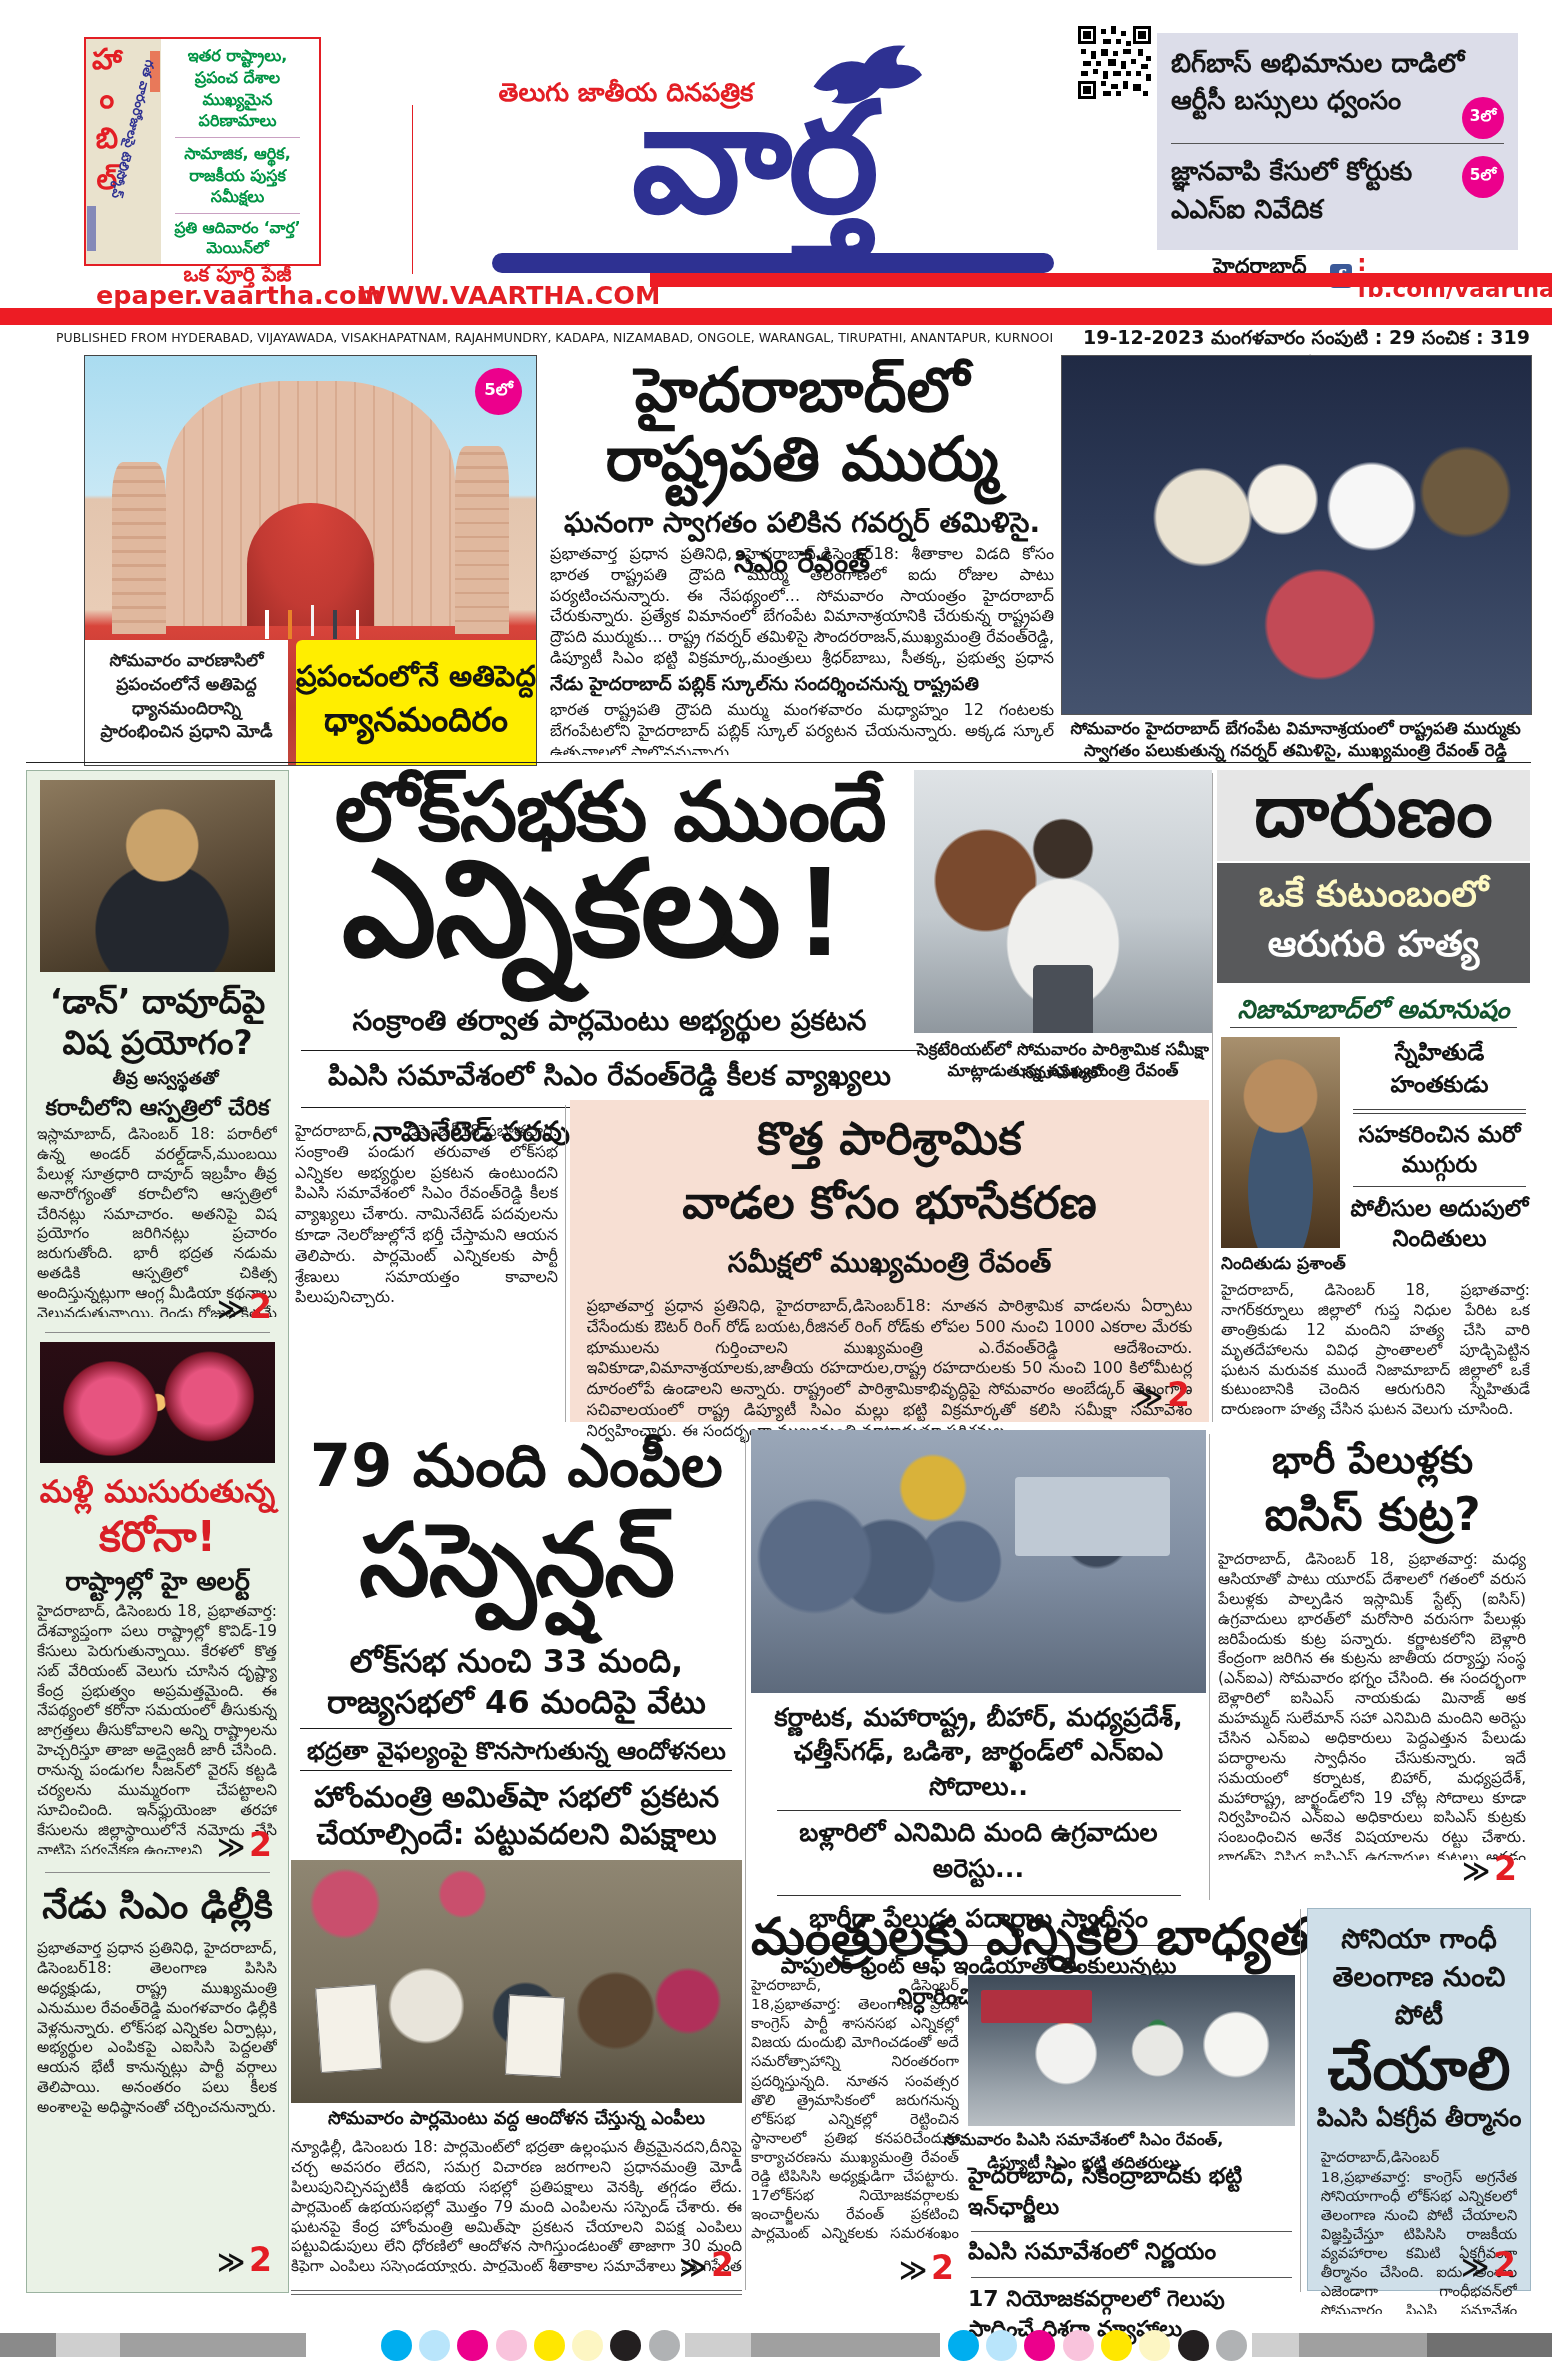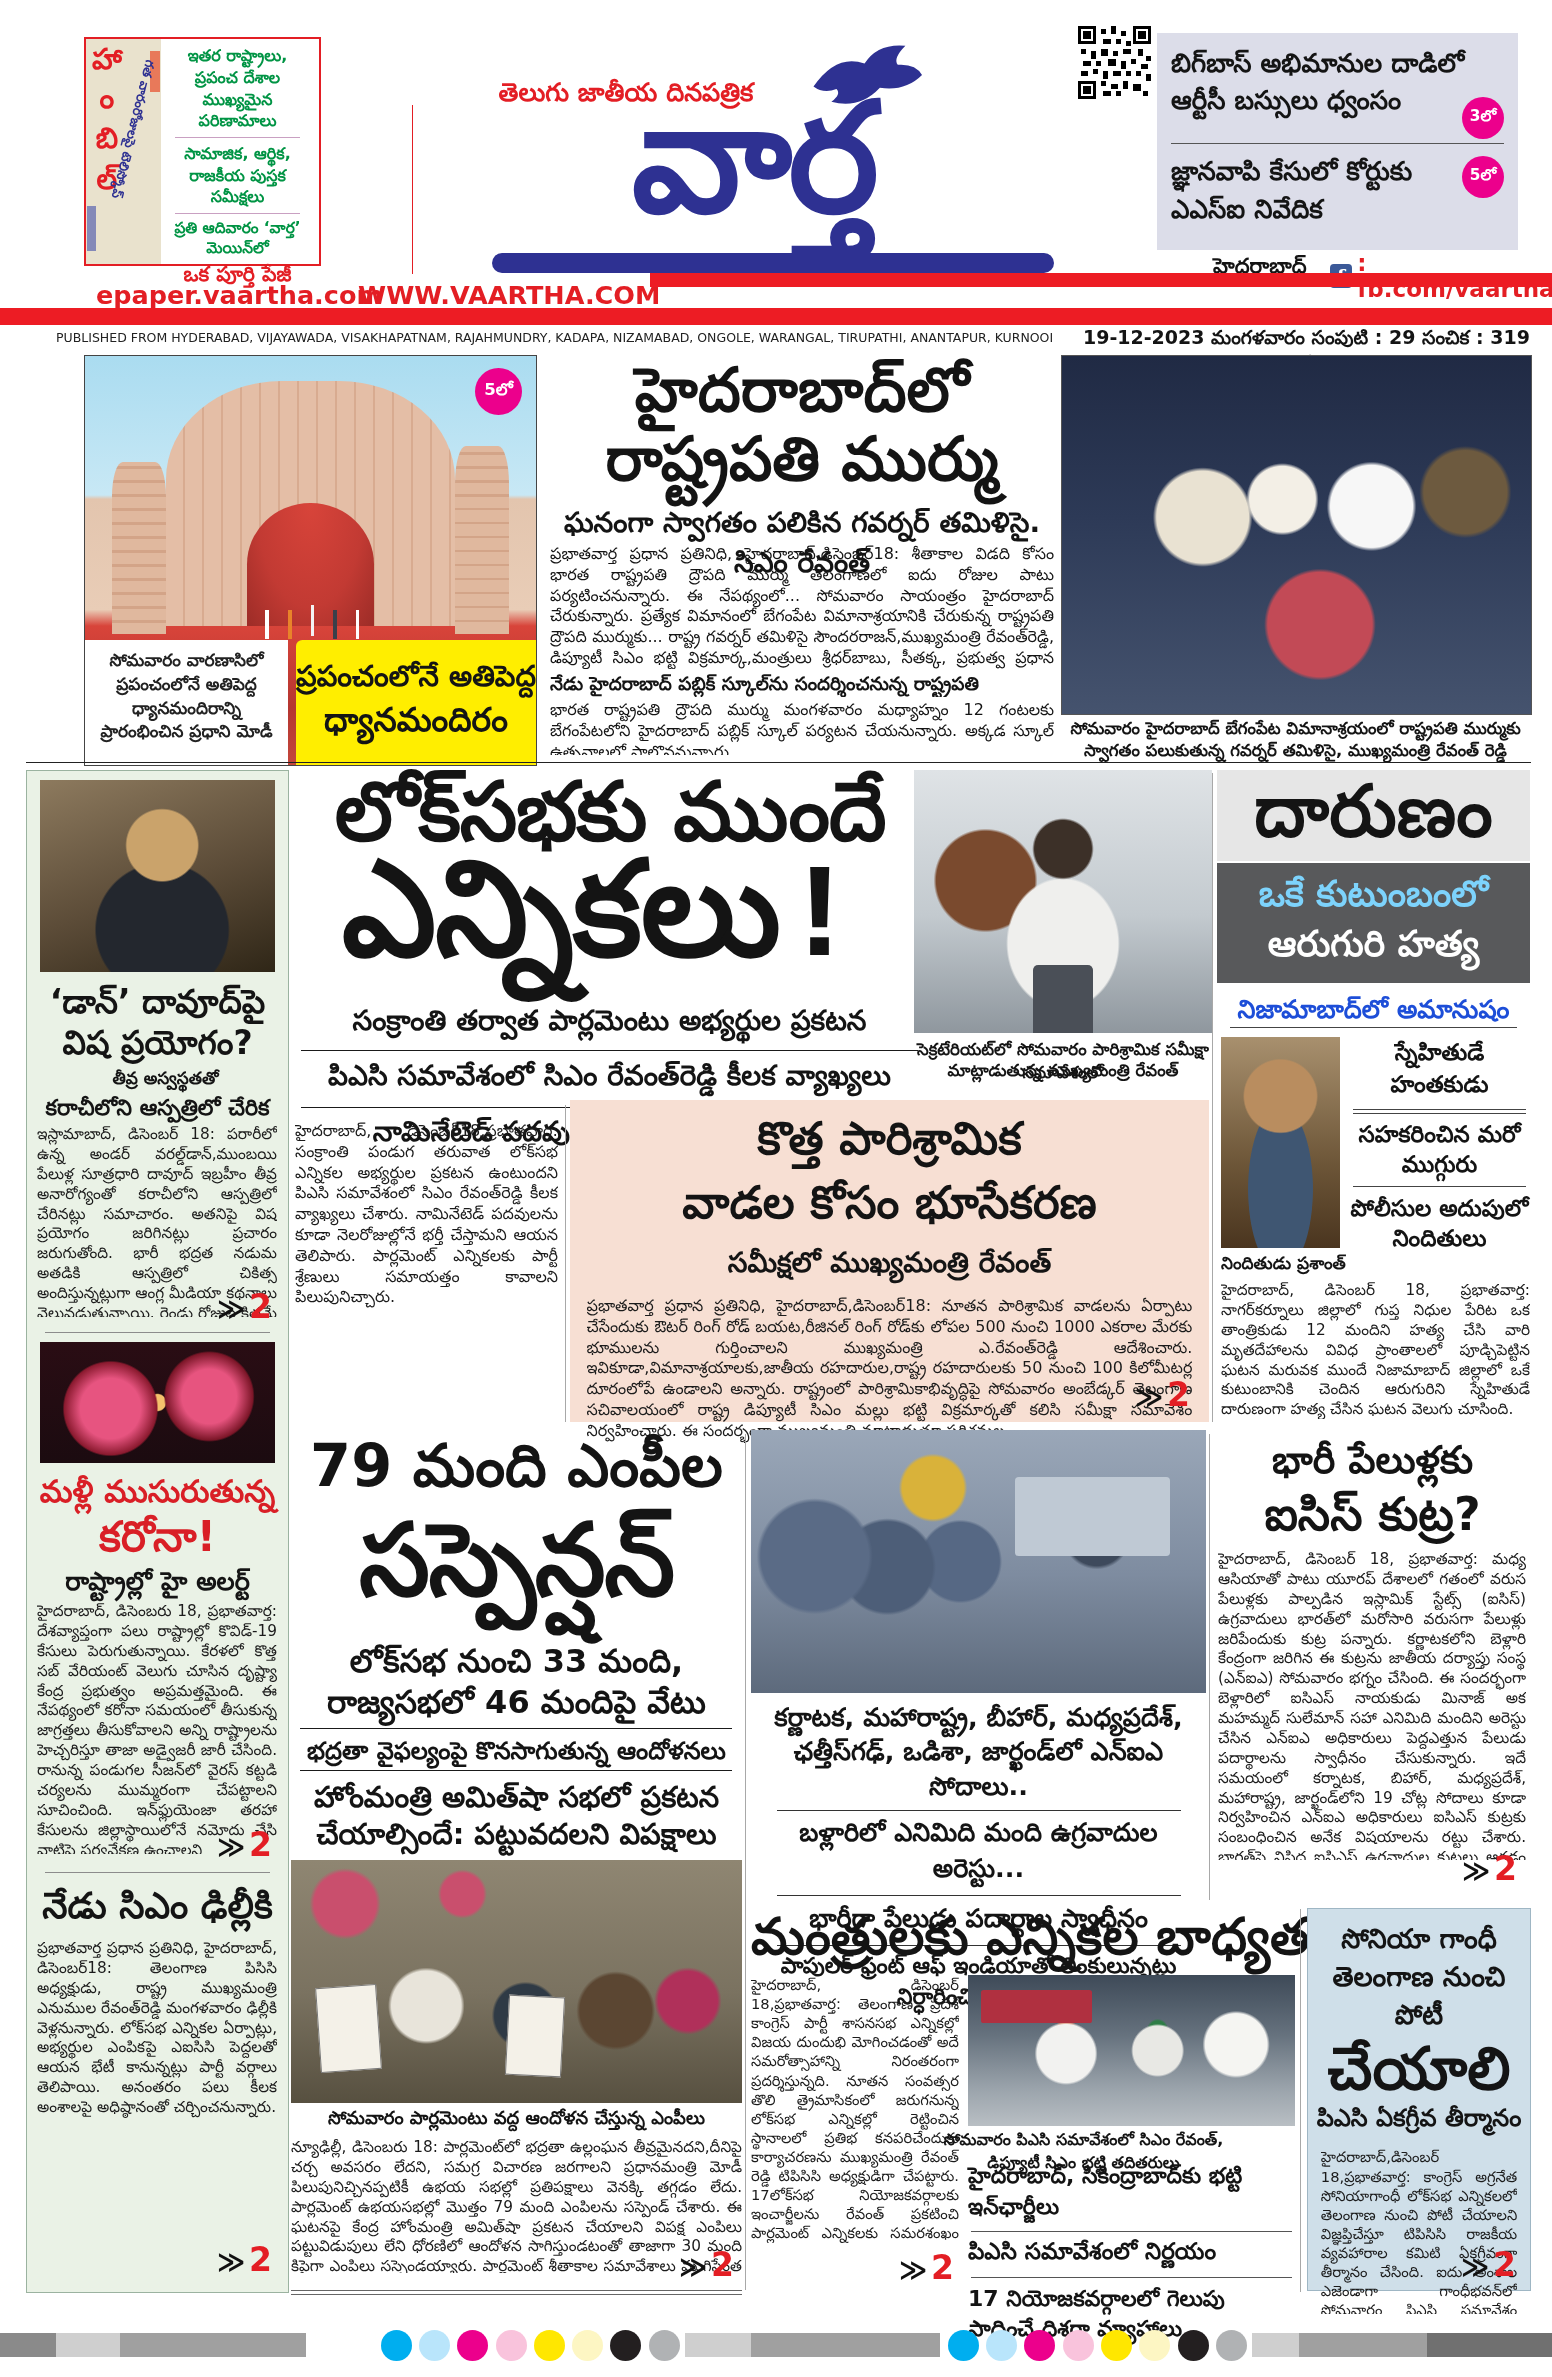--- a/index.html
+++ b/index.html
@@ -241,24 +241,24 @@
       <span class="chev">≫</span><span class="num">2</span>
     </div>
   </div>
 
   <div class="vline" style="left:565px;top:1105px;height:317px;"></div>
   <div class="vline" style="left:1212px;top:773px;height:649px;"></div>
 
   <div class="abs" style="left:1217px;top:770px;width:313px;height:91px;background:#e6e6e6;"></div>
   <div class="abs c w9" style="left:1217px;top:774px;width:313px;font-size:72px;line-height:1.05;">దారుణం</div>
   <div class="abs" style="left:1217px;top:863px;width:313px;height:120px;background:#58595b;display:flex;flex-direction:column;justify-content:center;">
-    <div class="c b" style="color:#7dd3fc;font-size:36px;">ఒకే కుటుంబంలో</div>
+    <div class="c b" style="color:#fef9c3;font-size:36px;">ఒకే కుటుంబంలో</div>
     <div class="c b" style="color:#fff;font-size:36px;">ఆరుగురి హత్య</div>
   </div>
-  <div class="abs c b" style="left:1217px;top:994px;width:313px;font-size:25.5px;color:#1d4ed8;">నిజామాబాద్‌లో అమానుషం</div>
+  <div class="abs c b" style="left:1217px;top:994px;width:313px;font-size:25.5px;color:#14532d;font-style:italic;">నిజామాబాద్‌లో అమానుషం</div>
   <div class="abs grule" style="left:1230px;top:1027px;width:287px;border-top:1.3px solid #444;"></div>
 
   <div class="photo" style="left:1221px;top:1037px;width:119px;height:211px;
               background:radial-gradient(circle at 50% 28%,#b98d5f 0 22%,transparent 23%),
                          radial-gradient(ellipse at 50% 72%,#3f5672 0 38%,transparent 39%),
                          linear-gradient(180deg,#a8906e 0%,#6d5638 60%,#4a351f 100%);"></div>
   <div class="abs" style="left:1349px;top:1035px;width:181px;">
     <div class="c b" style="font-size:23px;padding:3.8px 0;">స్నేహితుడే హంతకుడు</div>
     <div class="grule" style="margin:2.6px 3.8px;border-top:1.3px solid #444;"></div>
     <div class="grule" style="margin:2.6px 3.8px;border-top:1.3px solid #444;"></div>

